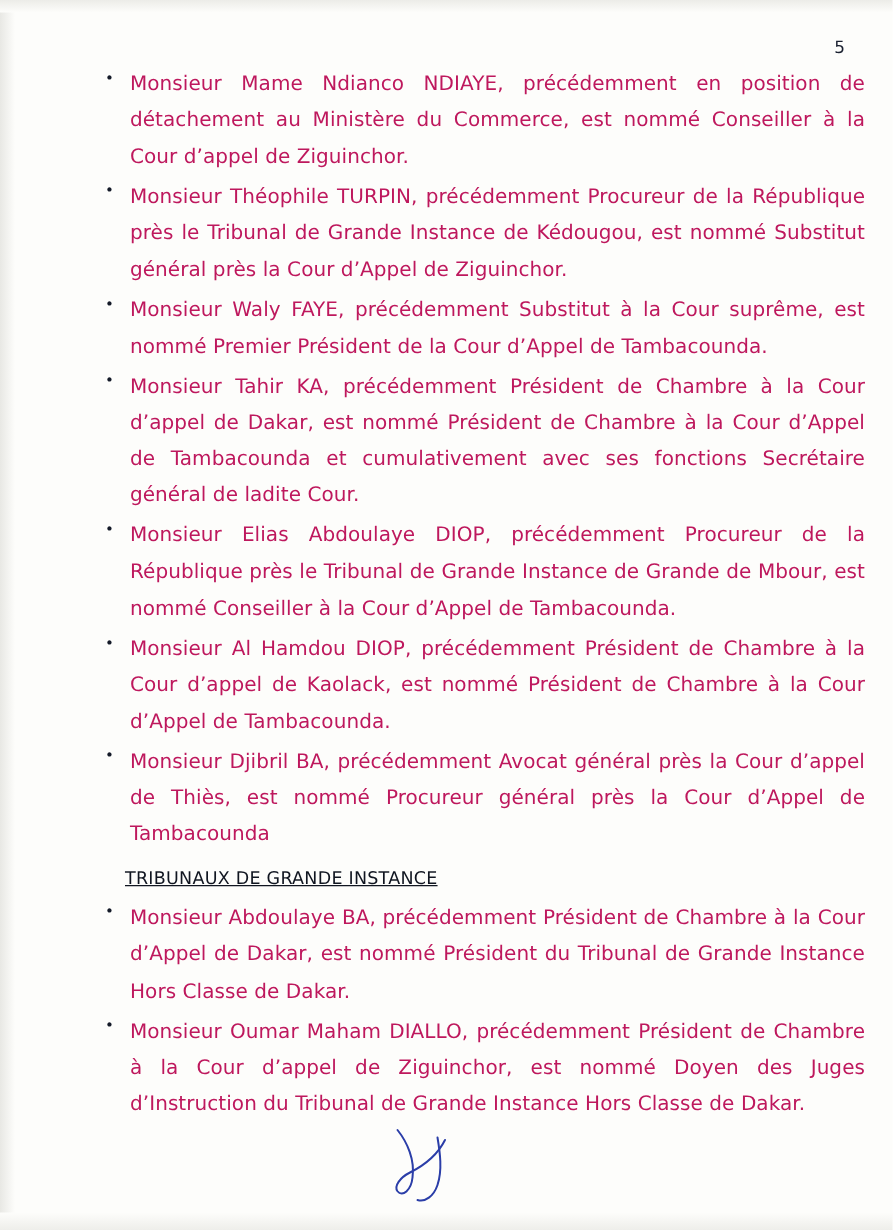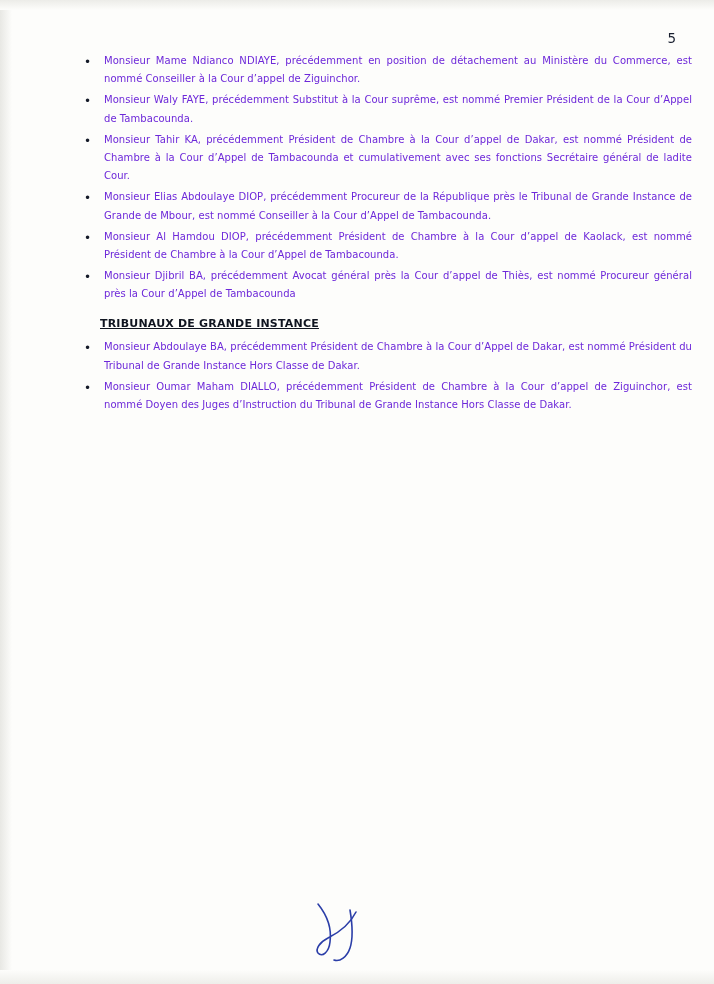--- a/index.html
+++ b/index.html
@@ -58,37 +58,37 @@
 
   ul.bullet-list {
     list-style: none;
     margin: 0;
     padding: 0;
   }
   li.bullet-item {
     position: relative;
     padding-left: 26px;
     margin-bottom: 3px;
-    font-size: 10px;
+    font-size: 16px;
     line-height: 1.82;
     text-align: justify;
-    color: #6d28d9;
+    color: #be185d;
     letter-spacing: 0.05px;
   }
   li.bullet-item::before {
     content: "\2022";
     position: absolute;
     left: 6px;
     top: 0px;
     font-size: 12px;
     color: #141a28;
   }
   .section-heading {
-    font-size: 11px;
-    font-weight: bold;
+    font-size: 14px;
+    font-weight: normal;
     text-decoration: underline;
     margin: 14px 0 8px 22px;
     color: #101520;
     letter-spacing: 0.2px;
   }
   .signature {
     position: absolute;
     left: 300px;
     top: 900px;
     width: 80px;
@@ -103,20 +103,21 @@
   <div class="scan-edge-left"></div>
   <div class="scan-edge-top"></div>
   <div class="scan-edge-bottom"></div>
 
   <div class="page-number">5</div>
 
   <div class="content">
 
     <ul class="bullet-list">
       <li class="bullet-item">Monsieur Mame Ndianco NDIAYE, précédemment en position de détachement au Ministère du Commerce, est nommé Conseiller à la Cour d’appel de Ziguinchor.</li>
+      <li class="bullet-item">Monsieur Théophile TURPIN, précédemment Procureur de la République près le Tribunal de Grande Instance de Kédougou, est nommé Substitut général près la Cour d’Appel de Ziguinchor.</li>
       <li class="bullet-item">Monsieur Waly FAYE, précédemment Substitut à la Cour suprême, est nommé Premier Président de la Cour d’Appel de Tambacounda.</li>
       <li class="bullet-item">Monsieur Tahir KA, précédemment Président de Chambre à la Cour d’appel de Dakar, est nommé Président de Chambre à la Cour d’Appel de Tambacounda et cumulativement avec ses fonctions Secrétaire général de ladite Cour.</li>
       <li class="bullet-item">Monsieur Elias Abdoulaye DIOP, précédemment Procureur de la République près le Tribunal de Grande Instance de Grande de Mbour, est nommé Conseiller à la Cour d’Appel de Tambacounda.</li>
       <li class="bullet-item">Monsieur Al Hamdou DIOP, précédemment Président de Chambre à la Cour d’appel de Kaolack, est nommé Président de Chambre à la Cour d’Appel de Tambacounda.</li>
       <li class="bullet-item">Monsieur Djibril BA, précédemment Avocat général près la Cour d’appel de Thiès, est nommé Procureur général près la Cour d’Appel de Tambacounda</li>
     </ul>
 
     <div class="section-heading">TRIBUNAUX DE GRANDE INSTANCE</div>
 
     <ul class="bullet-list">

